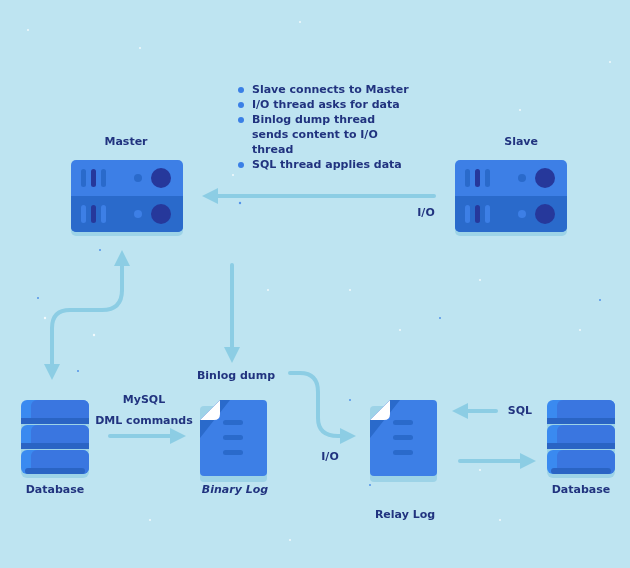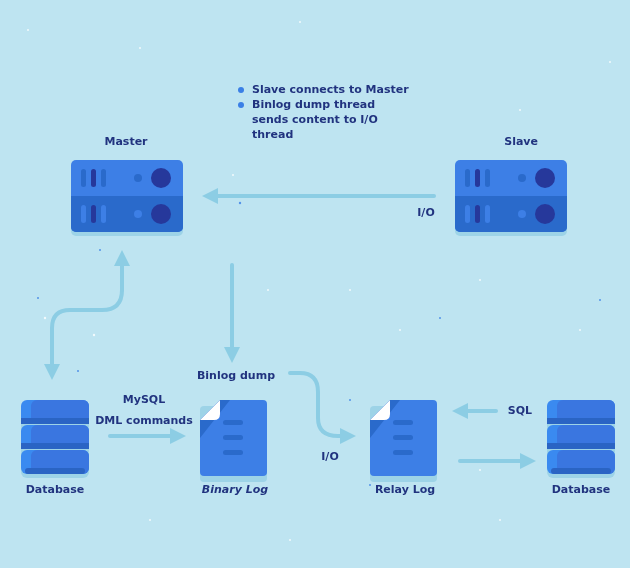--- a/index.html
+++ b/index.html
@@ -152,28 +152,30 @@
       <path d="M20,0 L30,0 L0,38 L0,20 Z" fill="#2a6acb"></path>
       <path d="M20,0 L0,20 L14,20 Q20,20 20,14 Z" fill="#ffffff"></path>
       <rect x="23" y="20" width="20" height="5" rx="2.5" fill="#2a6acb"></rect>
       <rect x="23" y="35" width="20" height="5" rx="2.5" fill="#2a6acb"></rect>
       <rect x="23" y="50" width="20" height="5" rx="2.5" fill="#2a6acb"></rect>
     </g>
   </svg>
 
   <ul class="bullets">
     <li><span>Slave connects to Master</span></li>
+    <li><span>I/O thread asks for data</span></li>
     <li style="max-width:150px;white-space:normal;"><span>Binlog dump thread sends content to I/O thread</span></li>
+    <li><span>SQL thread applies data</span></li>
   </ul>
 
   <div class="lbl" style="left:96px;top:135px;width:60px;">Master</div>
   <div class="lbl" style="left:478px;top:135px;width:60px;text-align:right;">Slave</div>
   <div class="lbl" style="left:15px;top:483px;width:80px;">Database</div>
   <div class="lbl" style="left:190px;top:483px;width:90px;font-style:italic;">Binary Log</div>
-  <div class="lbl" style="left:360px;top:483px;width:90px;">Relay Log</div>
+  <div class="lbl" style="left:360px;top:508px;width:90px;">Relay Log</div>
   <div class="lbl" style="left:541px;top:483px;width:80px;">Database</div>
 
   <div class="lbl" style="left:406px;top:206px;width:40px;">I/O</div>
   <div class="lbl" style="left:186px;top:369px;width:100px;">Binlog dump</div>
   <div class="lbl" style="left:104px;top:393px;width:80px;">MySQL</div>
   <div class="lbl" style="left:94px;top:414px;width:100px;text-align:center;">DML commands</div>
   <div class="lbl" style="left:310px;top:450px;width:40px;">I/O</div>
   <div class="lbl" style="left:500px;top:404px;width:40px;">SQL</div>
 </div>
 

